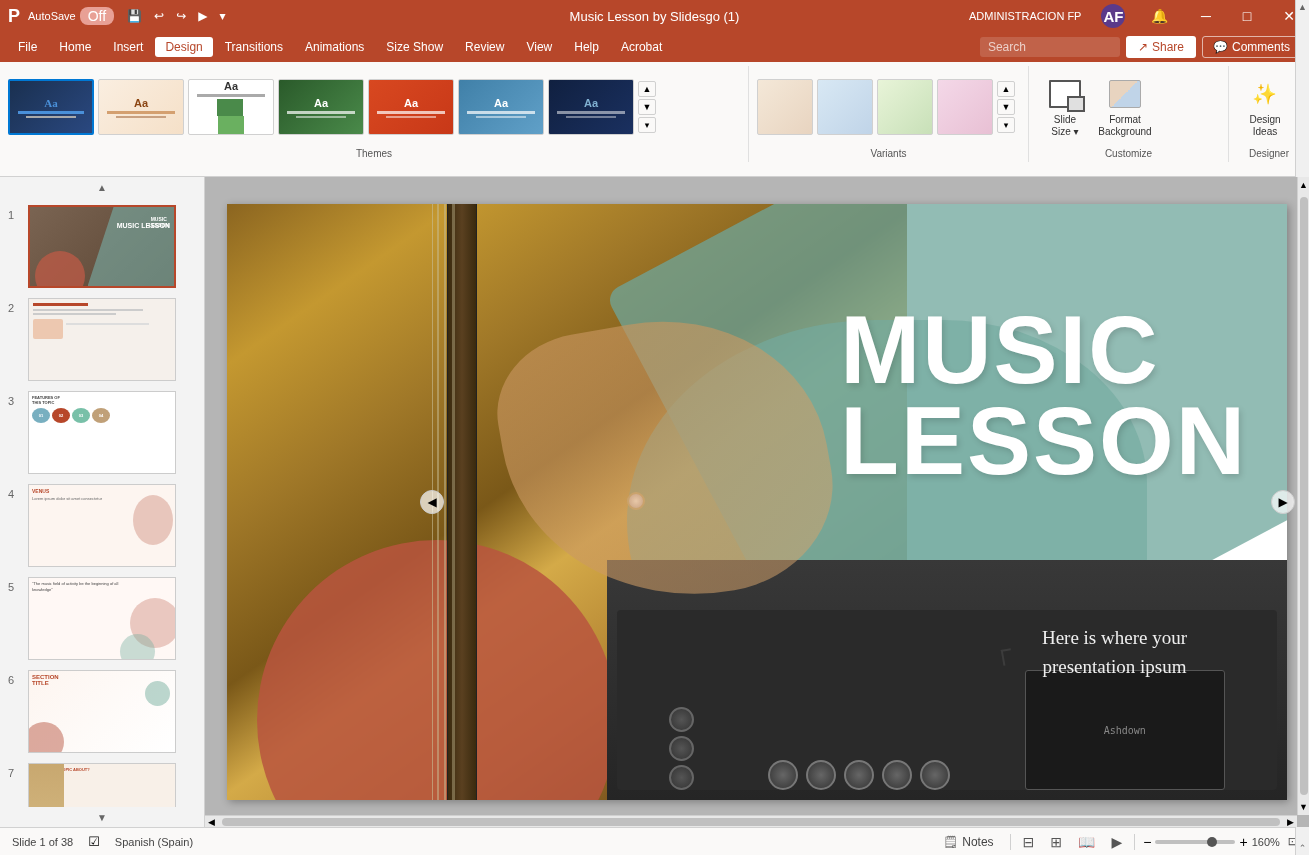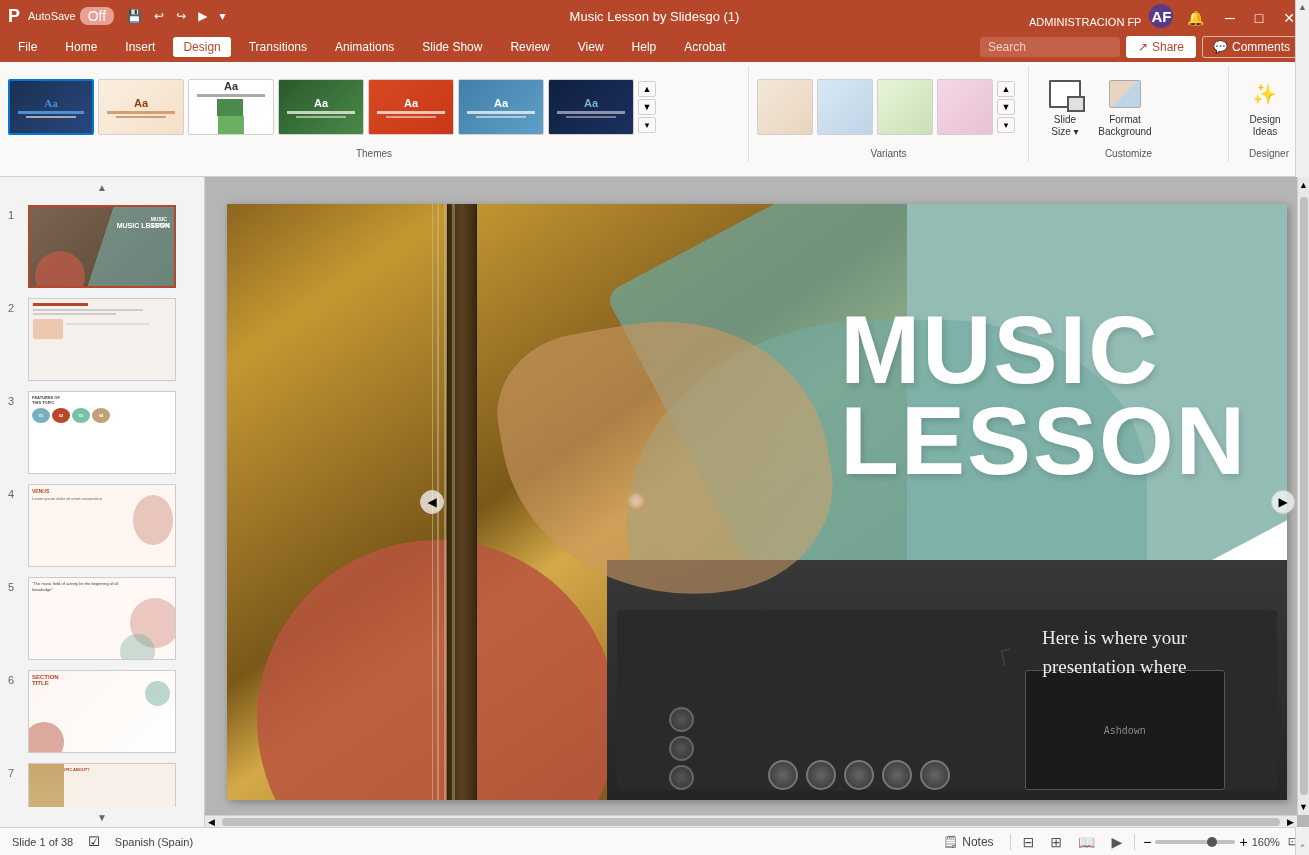--- a/index.html
+++ b/index.html
@@ -4,31 +4,31 @@
   <style>
     * { box-sizing: border-box; margin: 0; padding: 0; }
     body { font-family: 'Segoe UI', Arial, sans-serif; font-size: 12px; background: #f0f0f0; overflow: hidden; width: 1309px; height: 855px; display: flex; flex-direction: column; }
 
     
     #title-bar {
       height: 32px; background: #b7472a; display: flex; align-items: center; justify-content: space-between; padding: 0 8px; color: white; flex-shrink: 0;
     }
     .title-bar-left { display: flex; align-items: center; gap: 8px; font-size: 12px; }
     .title-bar-center { font-size: 13px; font-weight: 500; position: absolute; left: 50%; transform: translateX(-50%); }
-    .title-bar-right { display: flex; align-items: flex-end; gap: 8px; }
+    .title-bar-right { display: flex; align-items: center; gap: 20px; }
     .autosave-badge { display: flex; align-items: center; gap: 4px; font-size: 11px; }
     .autosave-toggle { background: #e8a095; border-radius: 8px; padding: 1px 8px; font-size: 14px; color: white; }
     .title-btn { background: none; border: none; color: white; cursor: pointer; padding: 2px 6px; font-size: 14px; }
     .user-avatar { width: 24px; height: 24px; background: #5b3a8a; border-radius: 50%; display: flex; align-items: center; justify-content: center; font-size: 15px; color: white; font-weight: bold; }
     .undo-redo { display: flex; align-items: center; gap: 2px; }
     .small-btn { background: none; border: none; color: white; cursor: pointer; padding: 2px 5px; font-size: 12px; }
 
     
     #menu-bar {
-      height: 30px; background: #b7472a; display: flex; align-items: center; padding: 0 8px; gap: 8px; flex-shrink: 0;
+      height: 30px; background: #b7472a; display: flex; align-items: center; padding: 0 8px; gap: 2px; flex-shrink: 0;
     }
     .menu-item { padding: 3px 10px; color: white; cursor: pointer; border-radius: 3px; font-size: 12px; }
     .menu-item.active { background: white; color: #b7472a; font-weight: 500; }
     .menu-right { margin-left: auto; display: flex; align-items: center; gap: 6px; }
     .share-btn { background: white; color: #b7472a; border: none; border-radius: 3px; padding: 4px 12px; font-size: 12px; cursor: pointer; font-weight: 500; display: flex; align-items: center; gap: 4px; }
     .comments-btn { background: none; border: 1px solid rgba(255,255,255,0.6); border-radius: 3px; padding: 3px 10px; color: white; font-size: 12px; cursor: pointer; display: flex; align-items: center; gap: 4px; }
     .search-box { background: rgba(255,255,255,0.15); border: none; border-radius: 3px; padding: 3px 8px; color: white; font-size: 12px; width: 140px; }
     .search-box::placeholder { color: rgba(255,255,255,0.7); }
 
     
@@ -136,21 +136,21 @@
   </div>
 </div>
 
 <div id="menu-bar">
   <span class="menu-item">File</span>
   <span class="menu-item">Home</span>
   <span class="menu-item">Insert</span>
   <span class="menu-item active">Design</span>
   <span class="menu-item">Transitions</span>
   <span class="menu-item">Animations</span>
-  <span class="menu-item">Slide Show</span>
+  <span class="menu-item">Size Show</span>
   <span class="menu-item">Review</span>
   <span class="menu-item">View</span>
   <span class="menu-item">Help</span>
   <span class="menu-item">Acrobat</span>
   <div class="menu-right">
     <input class="search-box" type="text" placeholder="Search" style="">
     <button class="share-btn">
       <span style="font-size:12px;">↗</span>
       <span>Share</span>
     </button>
@@ -426,21 +426,21 @@
 
       <div style="position:absolute;bottom:290px;left:400px;width:18px;height:18px;background:radial-gradient(circle,#e8c8a8,#c8a080);border-radius:50%;border:2px solid rgba(200,160,100,0.8);"></div>
 
       <div style="position:absolute;top:100px;right:40px;font-size:96px;font-weight:900;color:white;font-family:Arial Black,Impact,sans-serif;line-height:0.95;text-shadow:2px 3px 6px rgba(0,0,0,0.15);letter-spacing:2px;z-index:10;">
         <div>MUSIC</div>
         <div>LESSON</div>
       </div>
 
       <div style="position:absolute;top:420px;right:100px;font-size:19px;color:rgba(255,255,255,0.92);text-align:center;line-height:1.5;z-index:10;font-family:Georgia,serif;">
         <div>Here is where your</div>
-        <div>presentation where</div>
+        <div>presentation ipsum</div>
       </div>
 
       <div style="position:absolute;top:445px;left:775px;width:10px;height:16px;border-left:2px solid #444;border-top:2px solid #444;transform:rotate(-10deg);opacity:0.7;"></div>
     </div>
 
     <div style="position:absolute;bottom:0;left:0;right:12px;height:12px;background:#e8e8e8;border-top:1px solid #d0d0d0;display:flex;align-items:center;">
       <button style="background:none;border:none;cursor:pointer;font-size:9px;padding:0 3px;">◀</button>
       <div style="flex:1;height:8px;background:#c0c0c0;border-radius:4px;margin:0 4px;"></div>
       <button style="background:none;border:none;cursor:pointer;font-size:9px;padding:0 3px;">▶</button>
     </div>

